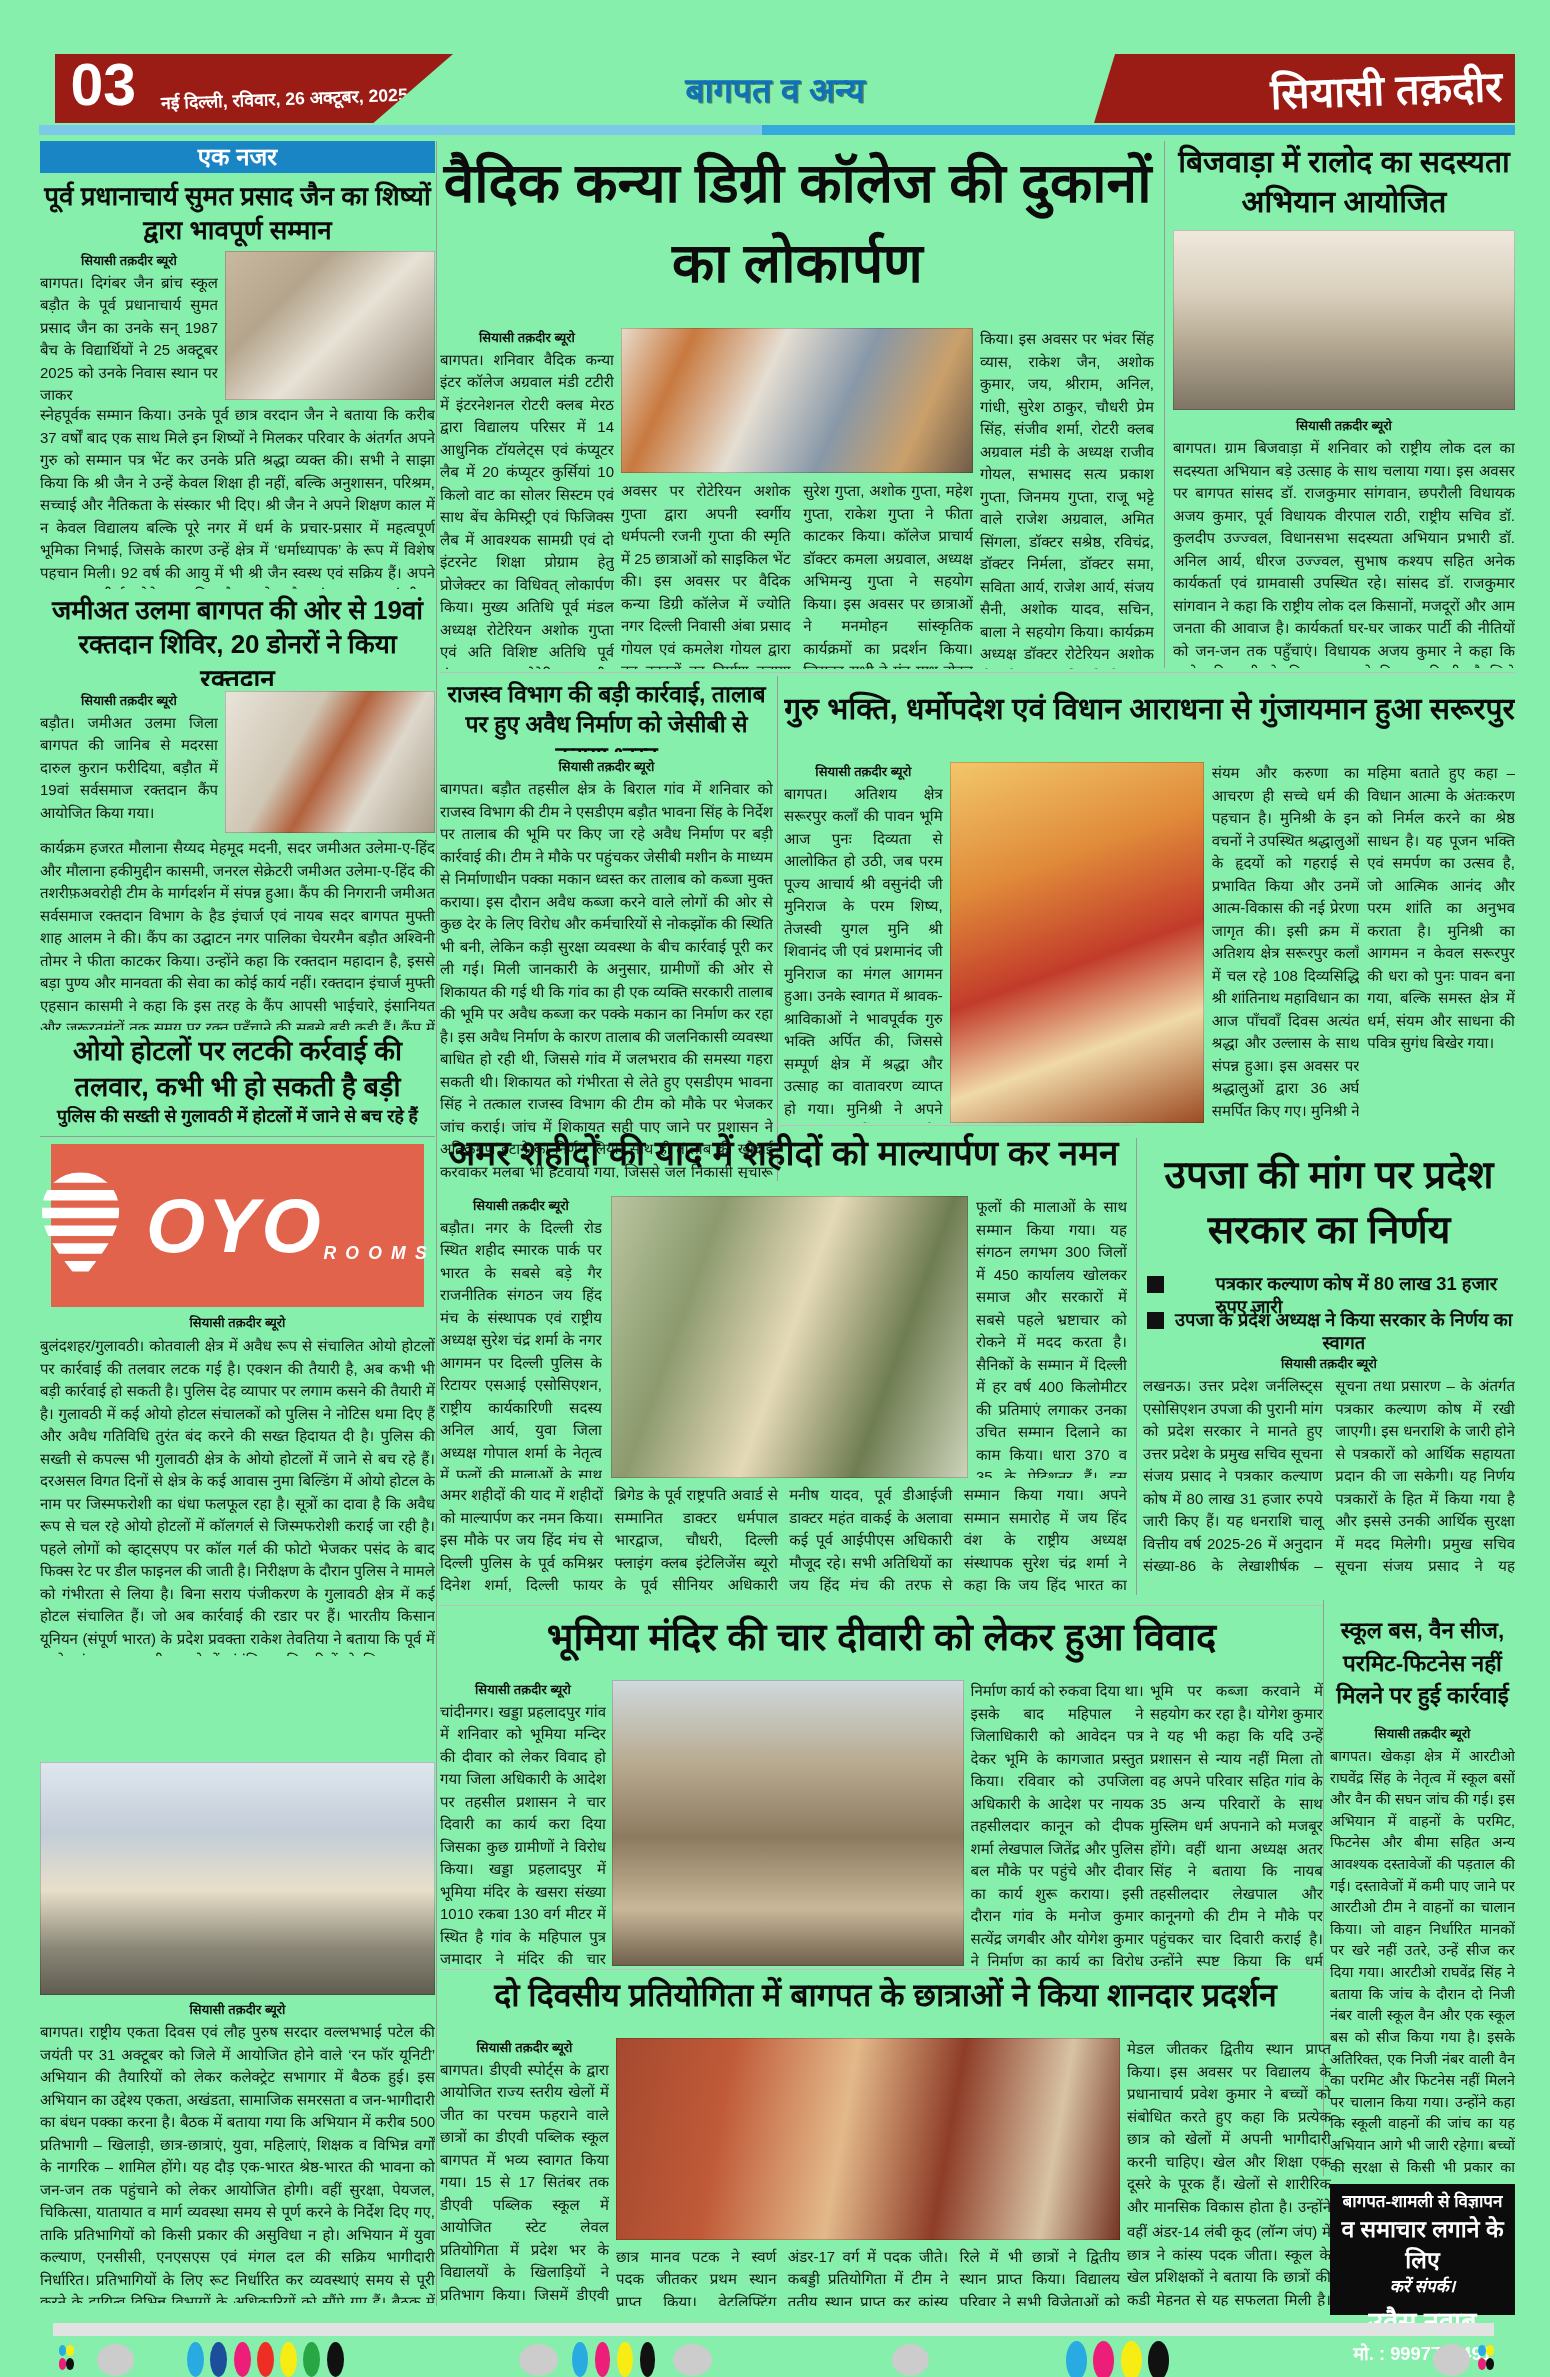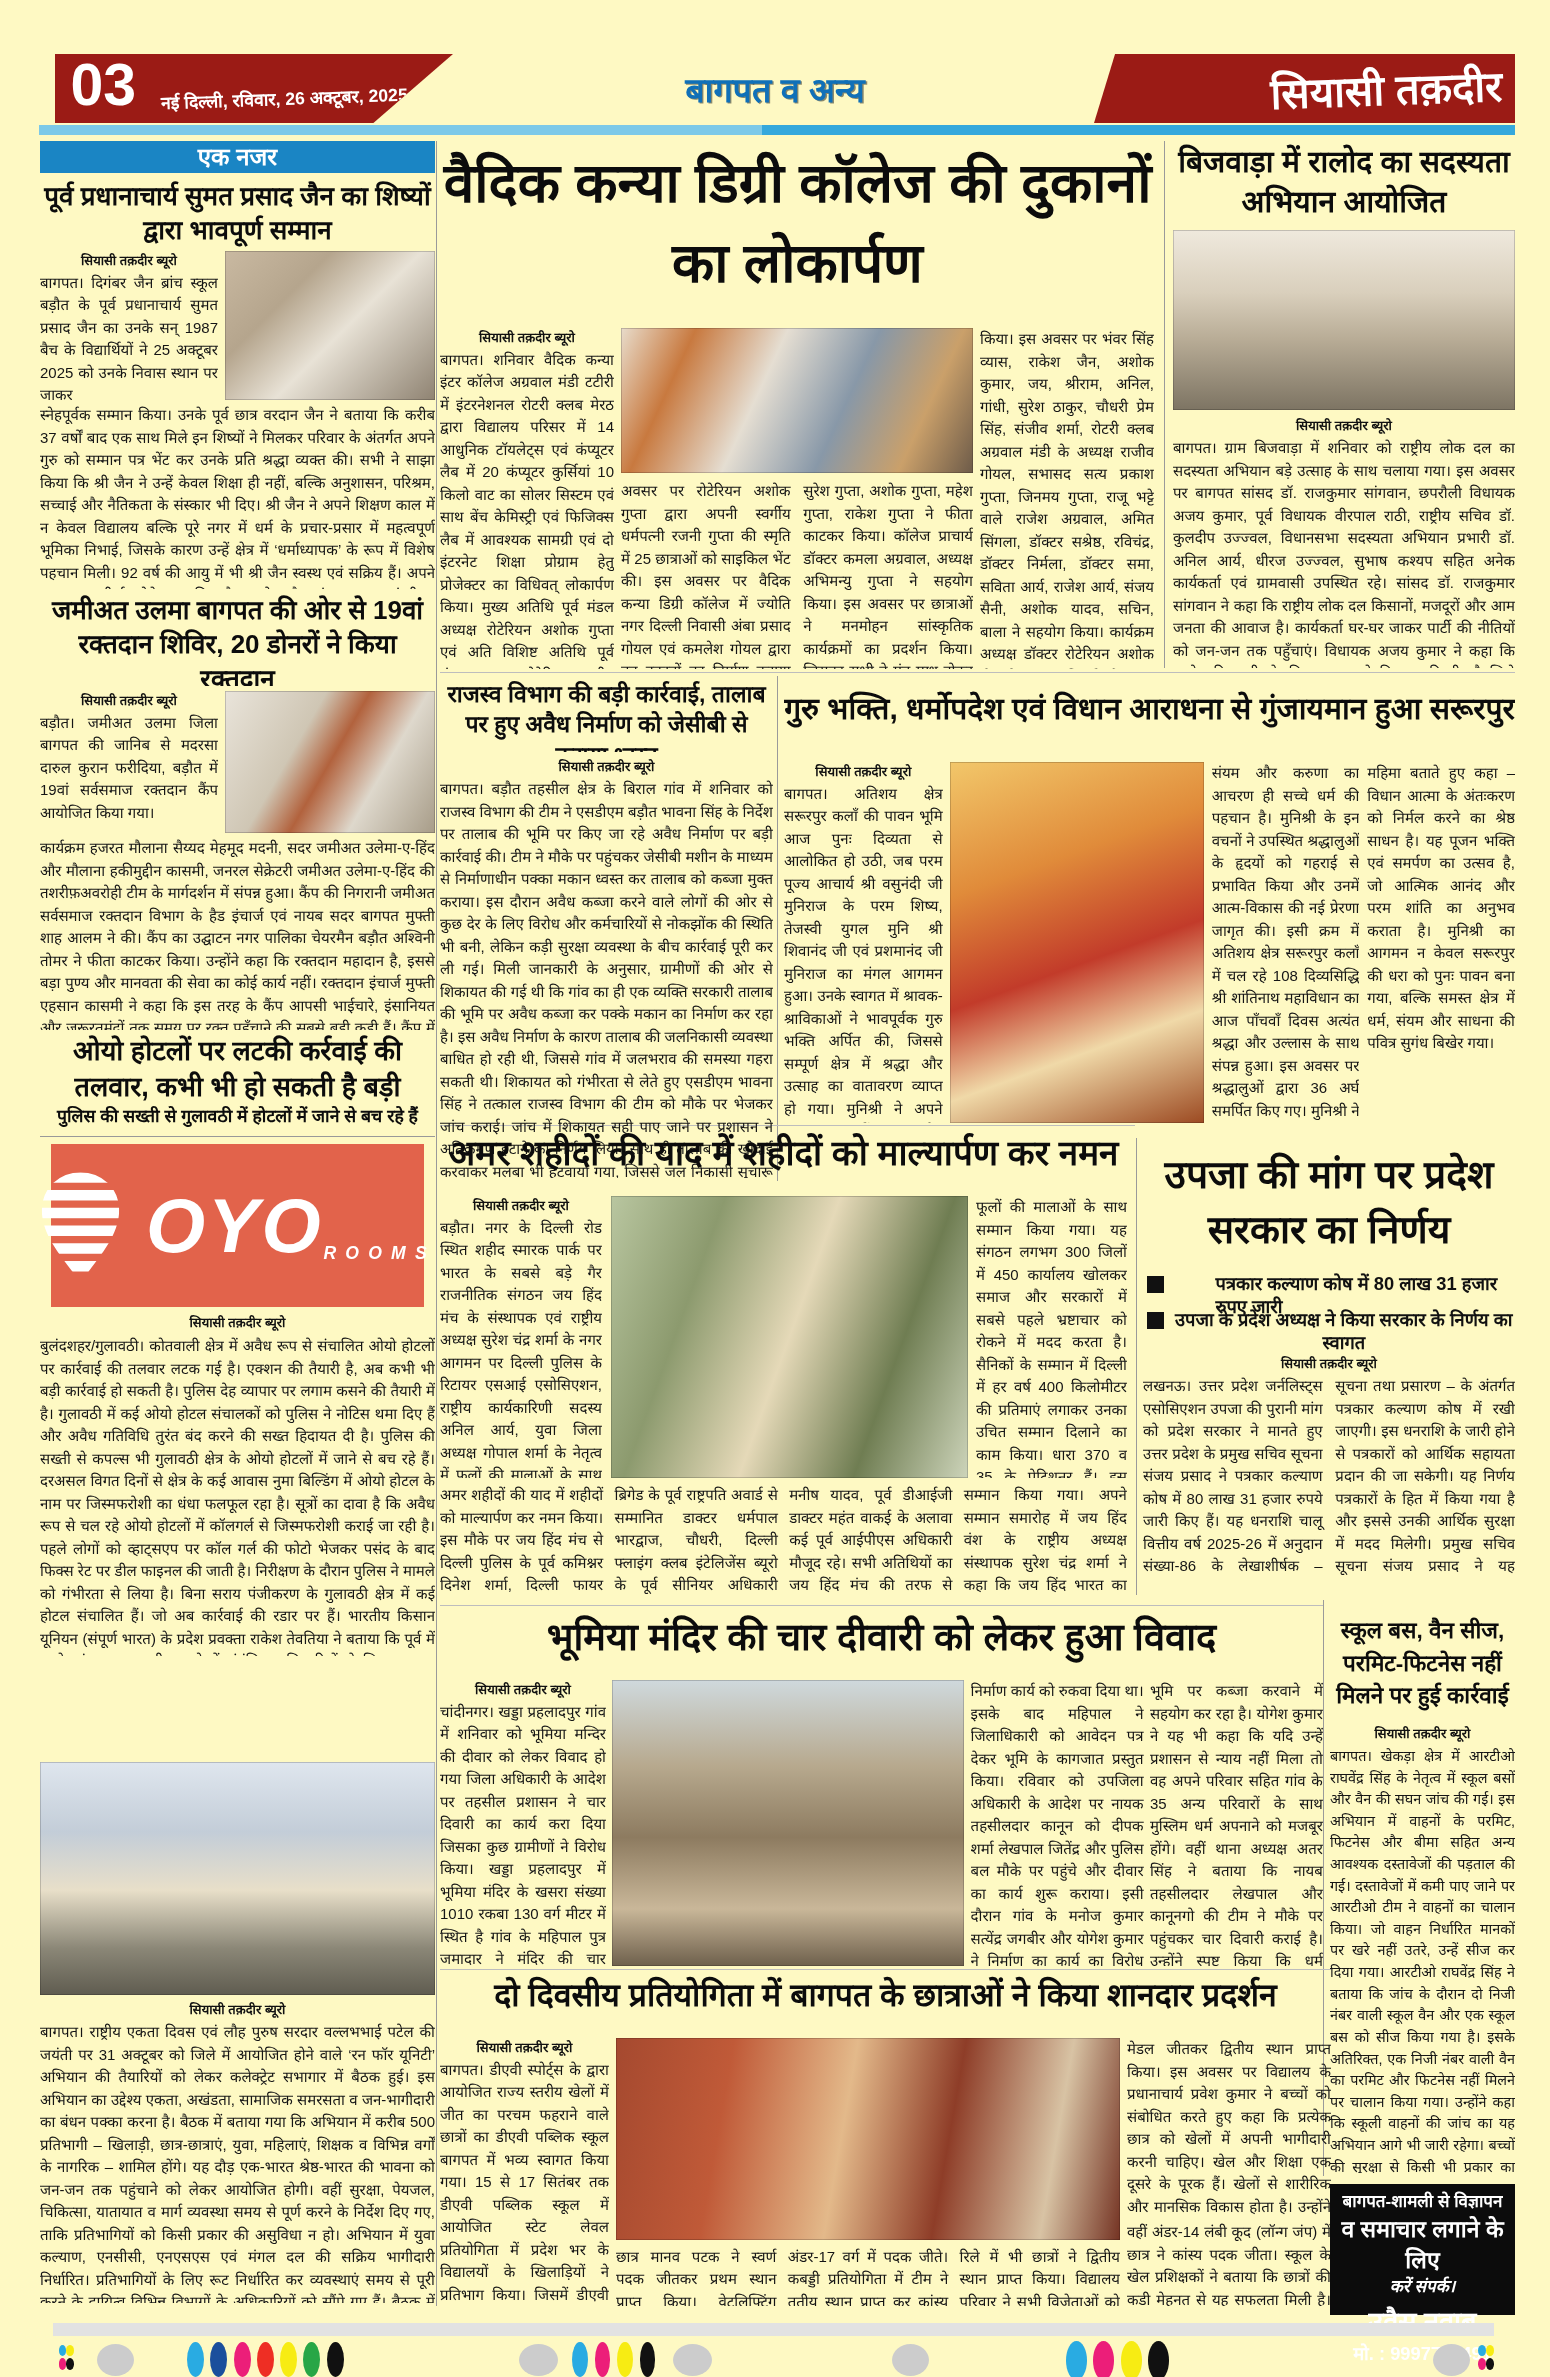--- a/index.html
+++ b/index.html
@@ -1,16 +1,16 @@
 <!DOCTYPE html>
 <html style="font-size:11.3px"><head>
 <meta charset="utf-8">
 <style>
   html,body{margin:0;padding:0;background:#888;}
-  #paper{position:relative;width:1550px;height:2377px;background:#fef9c3;margin:0 auto;
+  #paper{position:relative;width:1550px;height:2377px;background:#86efac;margin:0 auto;
          font-family:"Liberation Sans","DejaVu Sans",sans-serif;color:#111;overflow:hidden;}
   .abs{position:absolute;}
   .hl{font-weight:bold;color:#0c0c0c;text-align:center;line-height:1.32;overflow:hidden;}
   .body{font-size:15px;line-height:1.5;text-align:justify;overflow:hidden;color:#151515;}
   .byline{font-weight:bold;text-align:center;font-size:13px;color:#111;}
   .cols2{column-count:2;column-gap:12.7px;}
   .cols3{column-count:3;column-gap:11.3px;}
   .cols4{column-count:4;column-gap:11.3px;}
   .vline{width:0.7px;background:#9a9a9a;}
   .hline{height:0.7px;background:#bdbdbd;}

